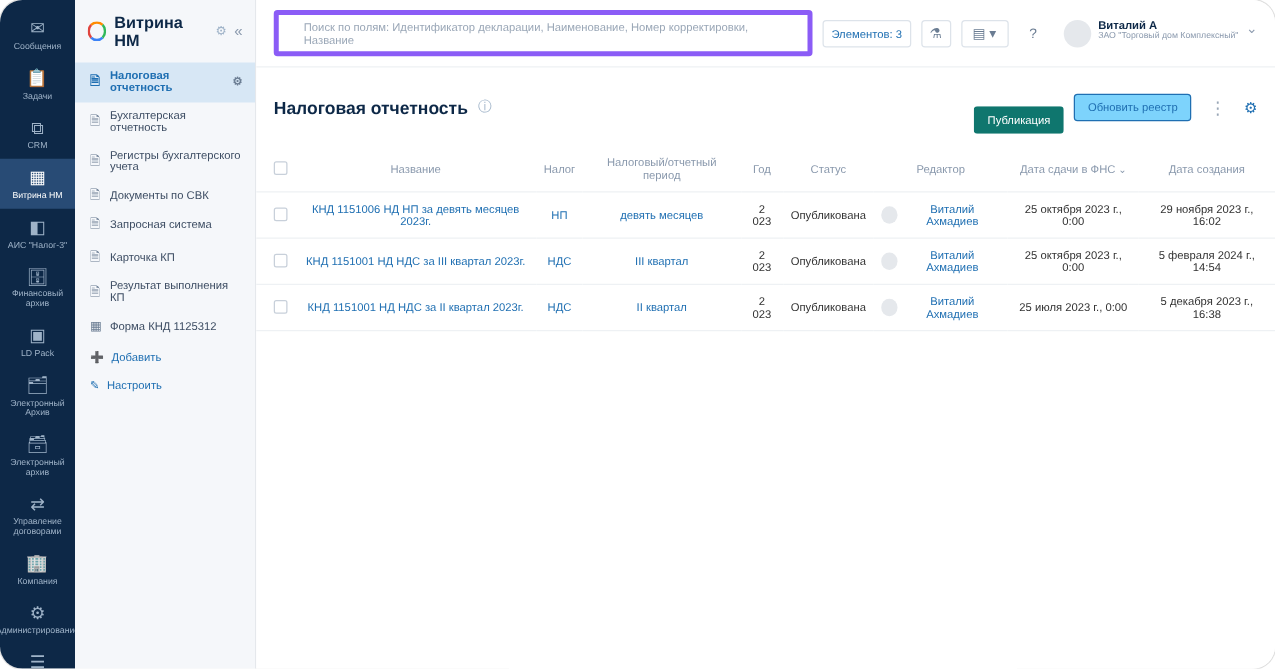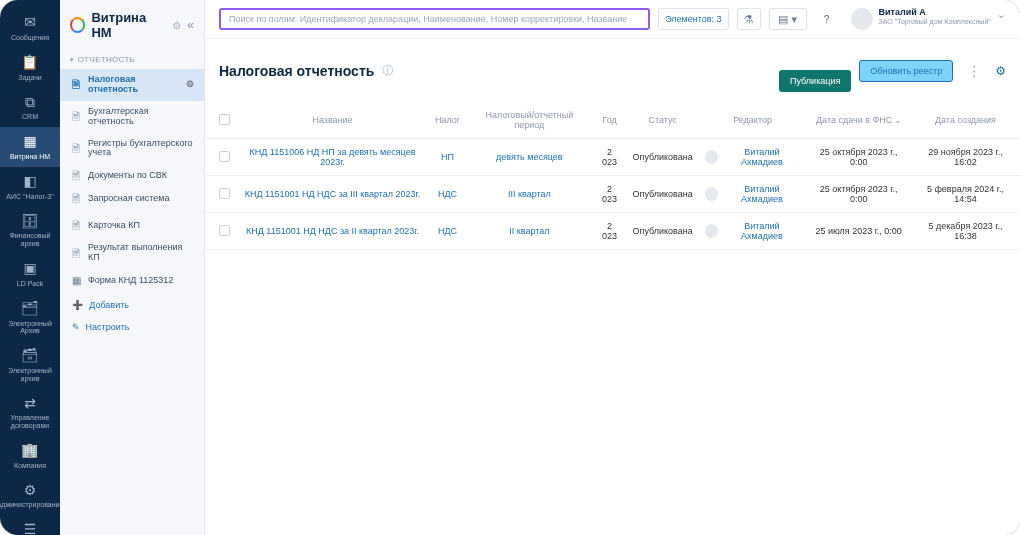--- a/index.html
+++ b/index.html
@@ -24,21 +24,21 @@
 .side-item { display: flex; align-items: center; gap: 6px; padding: 6px 10px 6px 12px; color: #3d4d63; cursor: pointer; line-height: 1.1; }
 .side-item.active { background: #d7e7f5; color: #1f6fb2; font-weight: 600; }
 .side-item .ic { width: 10px; font-size: 10px; color: #6b7d93; flex-shrink: 0; }
 .side-item.active .ic { color: #1f6fb2; }
 .side-item .gear { margin-left: auto; font-size: 9px; color: #6b7d93; }
 .side-action { display: flex; align-items: center; gap: 6px; padding: 6px 10px 6px 12px; color: #1f6fb2; cursor: pointer; }
 
 
 .main { flex: 1; display: flex; flex-direction: column; background: #fff; }
 .topbar { display: flex; align-items: center; gap: 8px; padding: 8px 14px; border-bottom: 1px solid #eef1f4; }
-.search { flex: 1; height: 22px; border: 2px solid #8b5cf6; border-radius: 3px; padding: 0 8px; font-size: 9px; color: #9aa7b7; display: flex; align-items: center; }
+.search { flex: 1; height: 37px; border: 4px solid #8b5cf6; border-radius: 3px; padding: 0 20px; font-size: 9px; color: #9aa7b7; display: flex; align-items: center; }
 .count { font-size: 9px; color: #1f6fb2; border: 1px solid #dde3ea; border-radius: 3px; height: 22px; padding: 0 6px; display: flex; align-items: center; gap: 4px; }
 .iconbtn { width: 24px; height: 22px; border: 1px solid #dde3ea; border-radius: 3px; display: flex; align-items: center; justify-content: center; color: #6b7d93; cursor: pointer; font-size: 11px; }
 .iconbtn.wide { width: 38px; }
 .user { display: flex; align-items: flex-start; gap: 6px; margin-left: 4px; }
 .avatar { width: 22px; height: 22px; border-radius: 50%; background: #e5e8ec; }
 .user-text { display: flex; flex-direction: column; line-height: 1.1; }
 .user-name { font-size: 9px; font-weight: 600; color: #0d2847; }
 .user-sub { font-size: 7px; color: #8a99ad; }
 
 .page-head { display: flex; align-items: center; padding: 10px 14px; gap: 8px; }
@@ -122,21 +122,20 @@
 
   <div class="side">
     <div class="side-header">
       <div class="logo"></div>
       <div class="side-title">Витрина НМ</div>
       <span style="color:#9fb3c8;font-size:10px;cursor:pointer">⚙</span>
       <span class="side-collapse">«</span>
     </div>
     <div id="side-groups">
         <div class="side-group">
-          <div class="group-head">ОТЧЕТНОСТЬ</div>
           <div class="side-item active">
             <span class="ic">🗎</span>
             <span>Налоговая отчетность</span>
             <span class="gear">⚙</span>
           </div>
           <div class="side-item">
             <span class="ic">🗎</span>
             <span>Бухгалтерская отчетность</span>
           </div>
           <div class="side-item">

